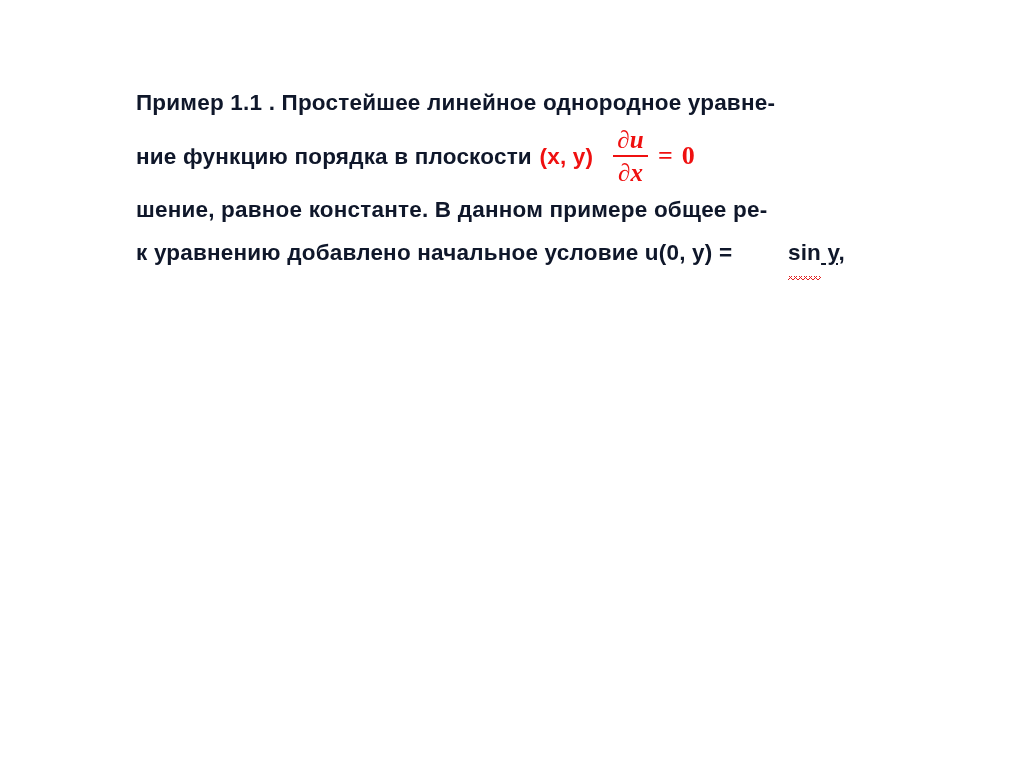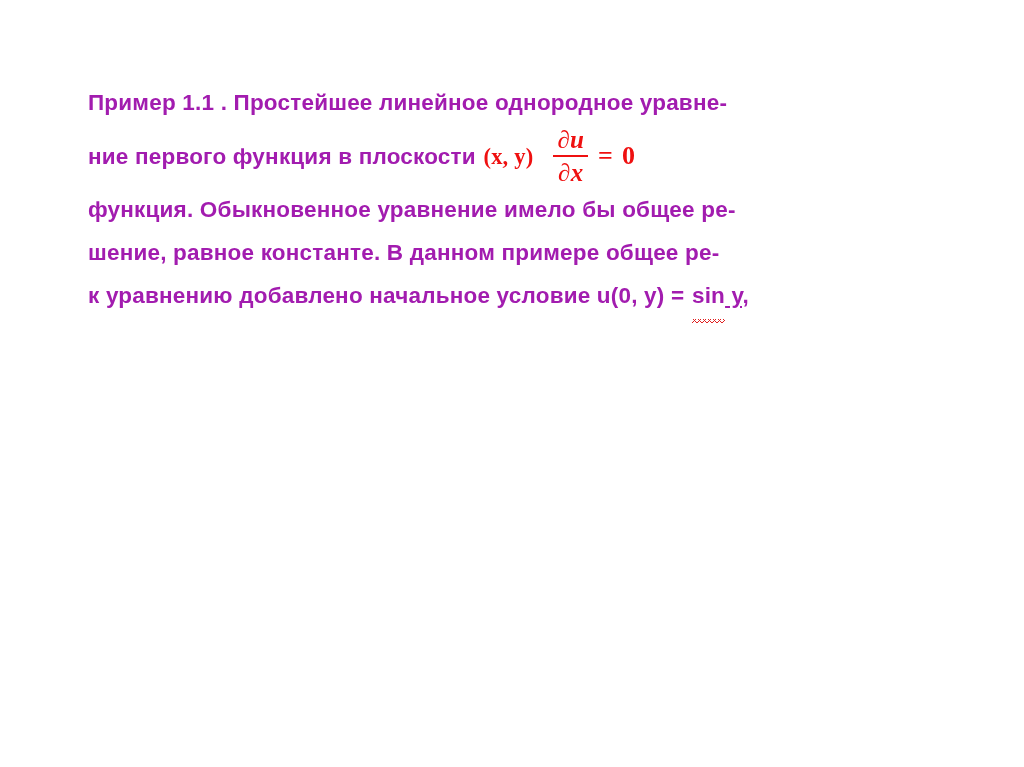--- a/index.html
+++ b/index.html
@@ -37,25 +37,25 @@
     white-space: nowrap;
     letter-spacing: 0.2px;
   }
 
   
   .line.l1 { line-height: 50px; }
   .line.l2 { line-height: 56px; }
 
   .red {
     color: #ef1010;
-    font-family: Liberation Serif, serif;
   }
 
   .blue {
-    color: #a21caf;
+    color: #0f172a;
+    margin-left: 48px;
   }
 
   .sp {
     display: inline-block;
     width: 0.34em;
   }
 
   
   .frac-group {
     display: inline-block;
@@ -136,27 +136,24 @@
 
 <div id="slide">
 
   <div id="body-text">
 
     <div class="line l1">
       <span class="blue">Пример  1.1 . Простейшее  линейное  однородное  уравне-</span>
     </div>
 
     <div class="line l2">
-      <span class="blue">ние первого функция в плоскости</span><span class="sp"></span><span class="red">(x, y)</span><span class="frac-group"><span class="frac"><span class="num">∂u</span><span class="bar"></span><span class="den">∂x</span></span><span class="frac-rhs"><span class="eq">=</span><span class="sp"></span><span class="eq">0</span></span></span>
+      <span class="blue">ние функцию порядка в плоскости</span><span class="sp"></span><span class="red">(x, y)</span><span class="frac-group"><span class="frac"><span class="num">∂u</span><span class="bar"></span><span class="den">∂x</span></span><span class="frac-rhs"><span class="eq">=</span><span class="sp"></span><span class="eq">0</span></span></span>
     </div>
 
 
-    <div class="line">
-      <span class="blue">функция. Обыкновенное  уравнение  имело бы общее ре-</span>
-    </div>
 
     <div class="line">
       <span class="blue">шение, равное  константе.  В данном  примере общее ре-</span>
     </div>
 
 
     <div class="line">
       <span class="blue">к уравнению  добавлено  начальное  условие  u(0, y) =</span><span class="sp"></span><span class="blue underlined"><span class="misspelled"><span>sin</span><span class="squiggle"></span></span><span> y,</span></span>
     </div>
 

